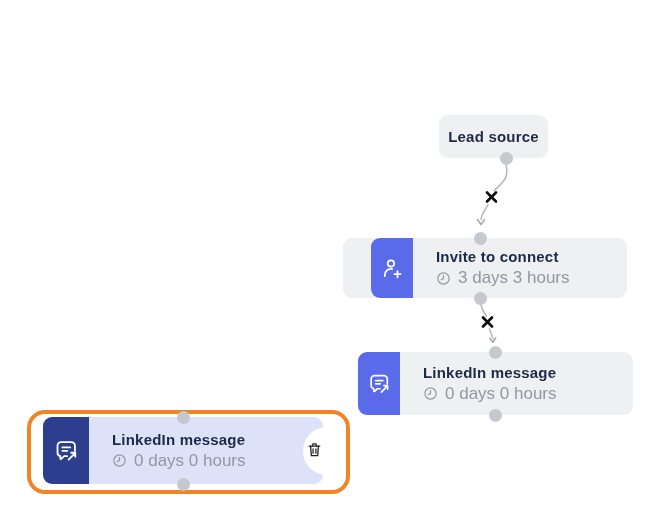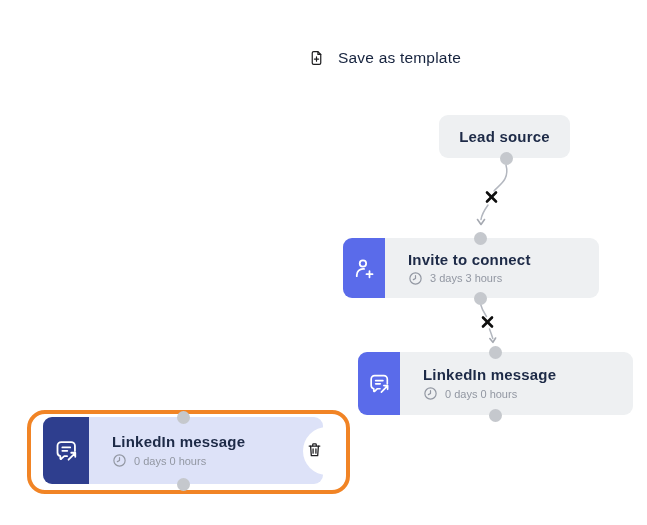--- a/index.html
+++ b/index.html
@@ -20,21 +20,21 @@
   }
   .node.lead{align-items:center;justify-content:center;}
   .node-title{font-size:15px;font-weight:700;color:#1d2a47;letter-spacing:.2px;}
   .icon-sq{
     flex:0 0 auto;display:flex;align-items:center;justify-content:center;
     border-radius:9px 0 0 9px;
   }
   .icon-sq.indigo{background:#5a6bea;}
   .icon-sq.navy{background:#2e3e8e;}
   .node-content{display:flex;flex-direction:column;justify-content:center;padding-left:23px;gap:3px;}
-  .node-delay{display:flex;align-items:center;gap:7px;font-size:11px;color:#9297a2;}
+  .node-delay{display:flex;align-items:center;gap:7px;font-size:17px;color:#9297a2;}
   .dot{
     position:absolute;width:13px;height:13px;border-radius:50%;background:#c5c8cd;
     z-index:7;cursor:grab;
   }
   .overlay{position:absolute;left:0;top:0;z-index:1;}
   
   .sel-outline{
     position:absolute;left:27px;top:410px;width:323px;height:84px;box-sizing:border-box;
     border:4px solid #f18425;border-radius:18px;z-index:5;pointer-events:none;
   }
@@ -43,28 +43,20 @@
     background:#ffffff;z-index:3;
   }
   .trash-btn{position:absolute;left:306px;top:440px;z-index:4;cursor:pointer;background:none;border:none;padding:0;line-height:0;}
   .z2{z-index:2;}
 </style>
 </head>
 <body>
 
 <div class="canvas">
 
-  <div class="tb-btn" style="left:308px;top:45px;">
-    <svg width="17" height="20" viewBox="0 0 24 24" fill="none" stroke="#1d1d1f" stroke-width="1.7" stroke-linecap="round" stroke-linejoin="round">
-      <path d="M14 3H8a2 2 0 0 0-2 2v14a2 2 0 0 0 2 2h8a2 2 0 0 0 2-2V7z"></path>
-      <path d="M14 3v4h4"></path>
-      <path d="M12 10.5v6M9 13.5h6"></path>
-    </svg>
-    <span>Save as template</span>
-  </div>
 
 
   <svg class="overlay" width="647" height="525" viewBox="0 0 647 525">
     <g stroke="#b3b7bf" fill="none" stroke-width="1.5" stroke-linecap="round">
       <path d="M506 165 C510 180 499 185 494 191"></path>
       <path d="M488 205 C483 212 481.5 216 481 219.5"></path>
       <path d="M480.5 304 C482 310 484.5 313.5 486.5 316.5"></path>
       <path d="M489.5 329 C491 333 492 336 492.8 338.5"></path>
     </g>
     <g stroke="#a5a9b1" fill="none" stroke-width="1.6" stroke-linecap="round" stroke-linejoin="round">
@@ -76,26 +68,26 @@
         <path d="M487 192.5 L496 201.5"></path>
           <path d="M496 192.5 L487 201.5"></path>
       </g>
       <g>
         <path d="M483 317.5 L492 326.5"></path>
           <path d="M492 317.5 L483 326.5"></path>
       </g>
     </g>
   </svg>
 
-  <div class="node lead z2" style="left:439px;top:115px;width:131px;height:43px;">
+  <div class="node lead z2" style="left:439px;top:115px;width:109px;height:43px;">
     <span class="node-title">Lead source</span>
   </div>
   <div class="dot" style="left:499.5px;top:151.5px;"></div>
 
-  <div class="node z2" style="left:343px;top:238px;width:256px;height:60px;">
+  <div class="node z2" style="left:343px;top:238px;width:256px;height:60px;padding-left:28px;">
     <div class="icon-sq indigo" style="width:42px;">
       <svg width="25" height="25" viewBox="0 0 24 24" fill="none" stroke="#ffffff" stroke-width="1.7" stroke-linecap="round" stroke-linejoin="round">
         <circle cx="10.5" cy="7.2" r="3.1"></circle>
         <path d="M4.6 19.4v-1a6 6 0 0 1 6-6h1"></path>
         <path d="M16.8 14.6v5.8M13.9 17.5h5.8"></path>
       </svg>
     </div>
     <div class="node-content">
       <span class="node-title">Invite to connect</span>
       <span class="node-delay">

